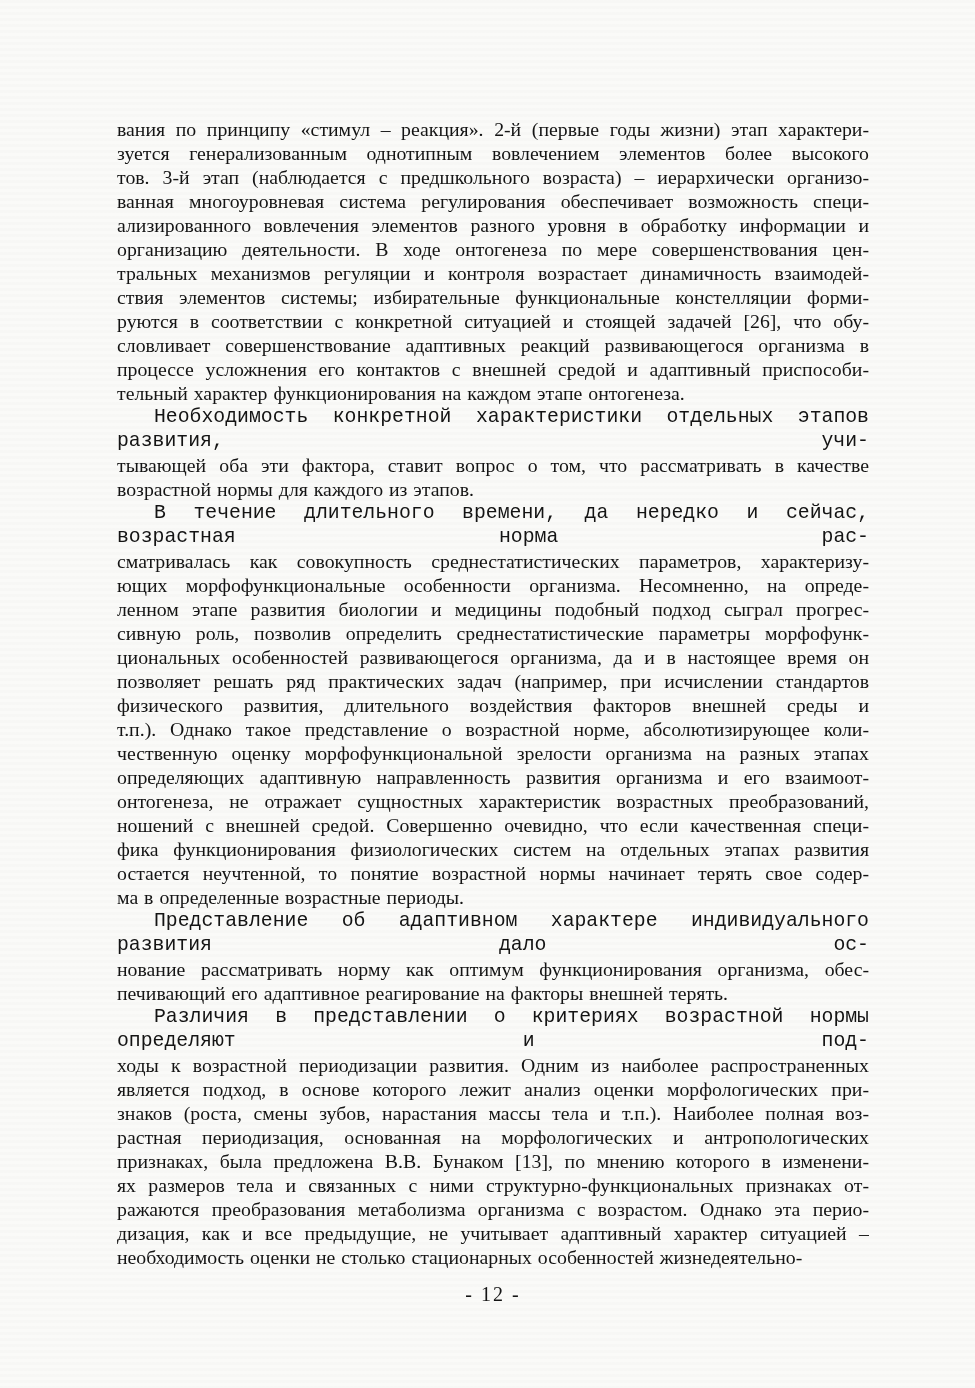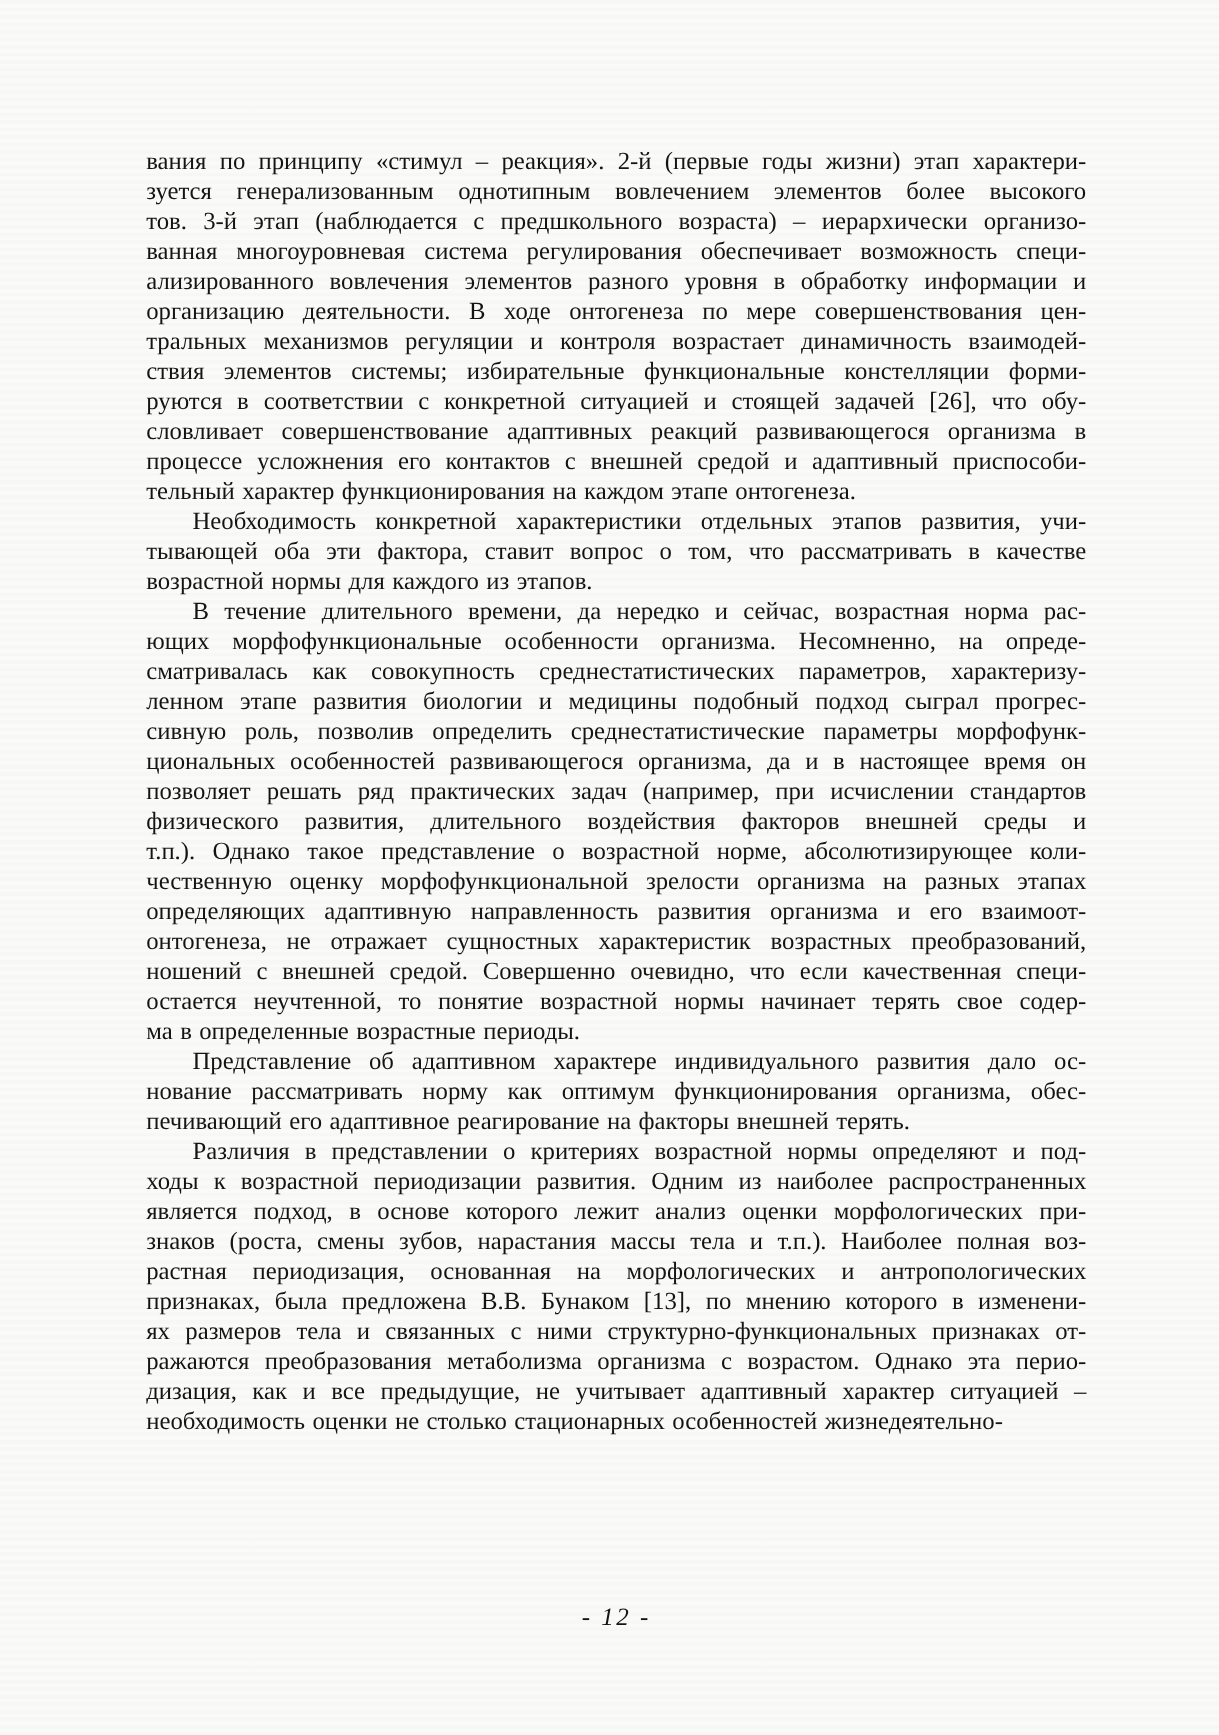--- a/index.html
+++ b/index.html
@@ -42,28 +42,28 @@
     text-align-last: justify;
     word-spacing: 1.5px;
     white-space: normal;
   }
   .line.end {
     text-align-last: left;
     word-spacing: 1px;
   }
   .line.indent {
     text-indent: 37px;
+    font-family: Liberation Mono, monospace;
   }
   .page-footer {
     position: absolute;
     left: 117px;
     top: 1283px;
     width: 752px;
     text-align: center;
-    font-style: italic;
   }
   .page-number {
     font-size: 20px;
     letter-spacing: 2px;
   }
 </style>
 </head>
 <body>
 
 <div class="page">
@@ -82,32 +82,33 @@
         <div class="line">процессе усложнения его контактов с внешней средой и адаптивный приспособи-</div>
         <div class="line end">тельный характер функционирования на каждом этапе онтогенеза.</div>
       </div>
       <div class="para">
         <div class="line indent">Необходимость конкретной характеристики отдельных этапов развития, учи-</div>
         <div class="line">тывающей оба эти фактора, ставит вопрос о том, что рассматривать в качестве</div>
         <div class="line end">возрастной нормы для каждого из этапов.</div>
       </div>
       <div class="para">
         <div class="line indent">В течение длительного времени, да нередко и сейчас, возрастная норма рас-</div>
+        <div class="line">сматривалась как совокупность среднестатистических параметров, характеризу-</div>
         <div class="line">ющих морфофункциональные особенности организма. Несомненно, на опреде-</div>
-        <div class="line">сматривалась как совокупность среднестатистических параметров, характеризу-</div>
         <div class="line">ленном этапе развития биологии и медицины подобный подход сыграл прогрес-</div>
         <div class="line">сивную роль, позволив определить среднестатистические параметры морфофунк-</div>
         <div class="line">циональных особенностей развивающегося организма, да и в настоящее время он</div>
         <div class="line">позволяет решать ряд практических задач (например, при исчислении стандартов</div>
         <div class="line">физического развития, длительного воздействия факторов внешней среды и</div>
         <div class="line">т.п.). Однако такое представление о возрастной норме, абсолютизирующее коли-</div>
         <div class="line">чественную оценку морфофункциональной зрелости организма на разных этапах</div>
         <div class="line">определяющих адаптивную направленность развития организма и его взаимоот-</div>
         <div class="line">онтогенеза, не отражает сущностных характеристик возрастных преобразований,</div>
         <div class="line">ношений с внешней средой. Совершенно очевидно, что если качественная специ-</div>
+        <div class="line">фика функционирования физиологических систем на отдельных этапах развития</div>
         <div class="line">остается неучтенной, то понятие возрастной нормы начинает терять свое содер-</div>
         <div class="line end">ма в определенные возрастные периоды.</div>
       </div>
       <div class="para">
         <div class="line indent">Представление об адаптивном характере индивидуального развития дало ос-</div>
         <div class="line">нование рассматривать норму как оптимум функционирования организма, обес-</div>
         <div class="line end">печивающий его адаптивное реагирование на факторы внешней терять.</div>
       </div>
       <div class="para">
         <div class="line indent">Различия в представлении о критериях возрастной нормы определяют и под-</div>

